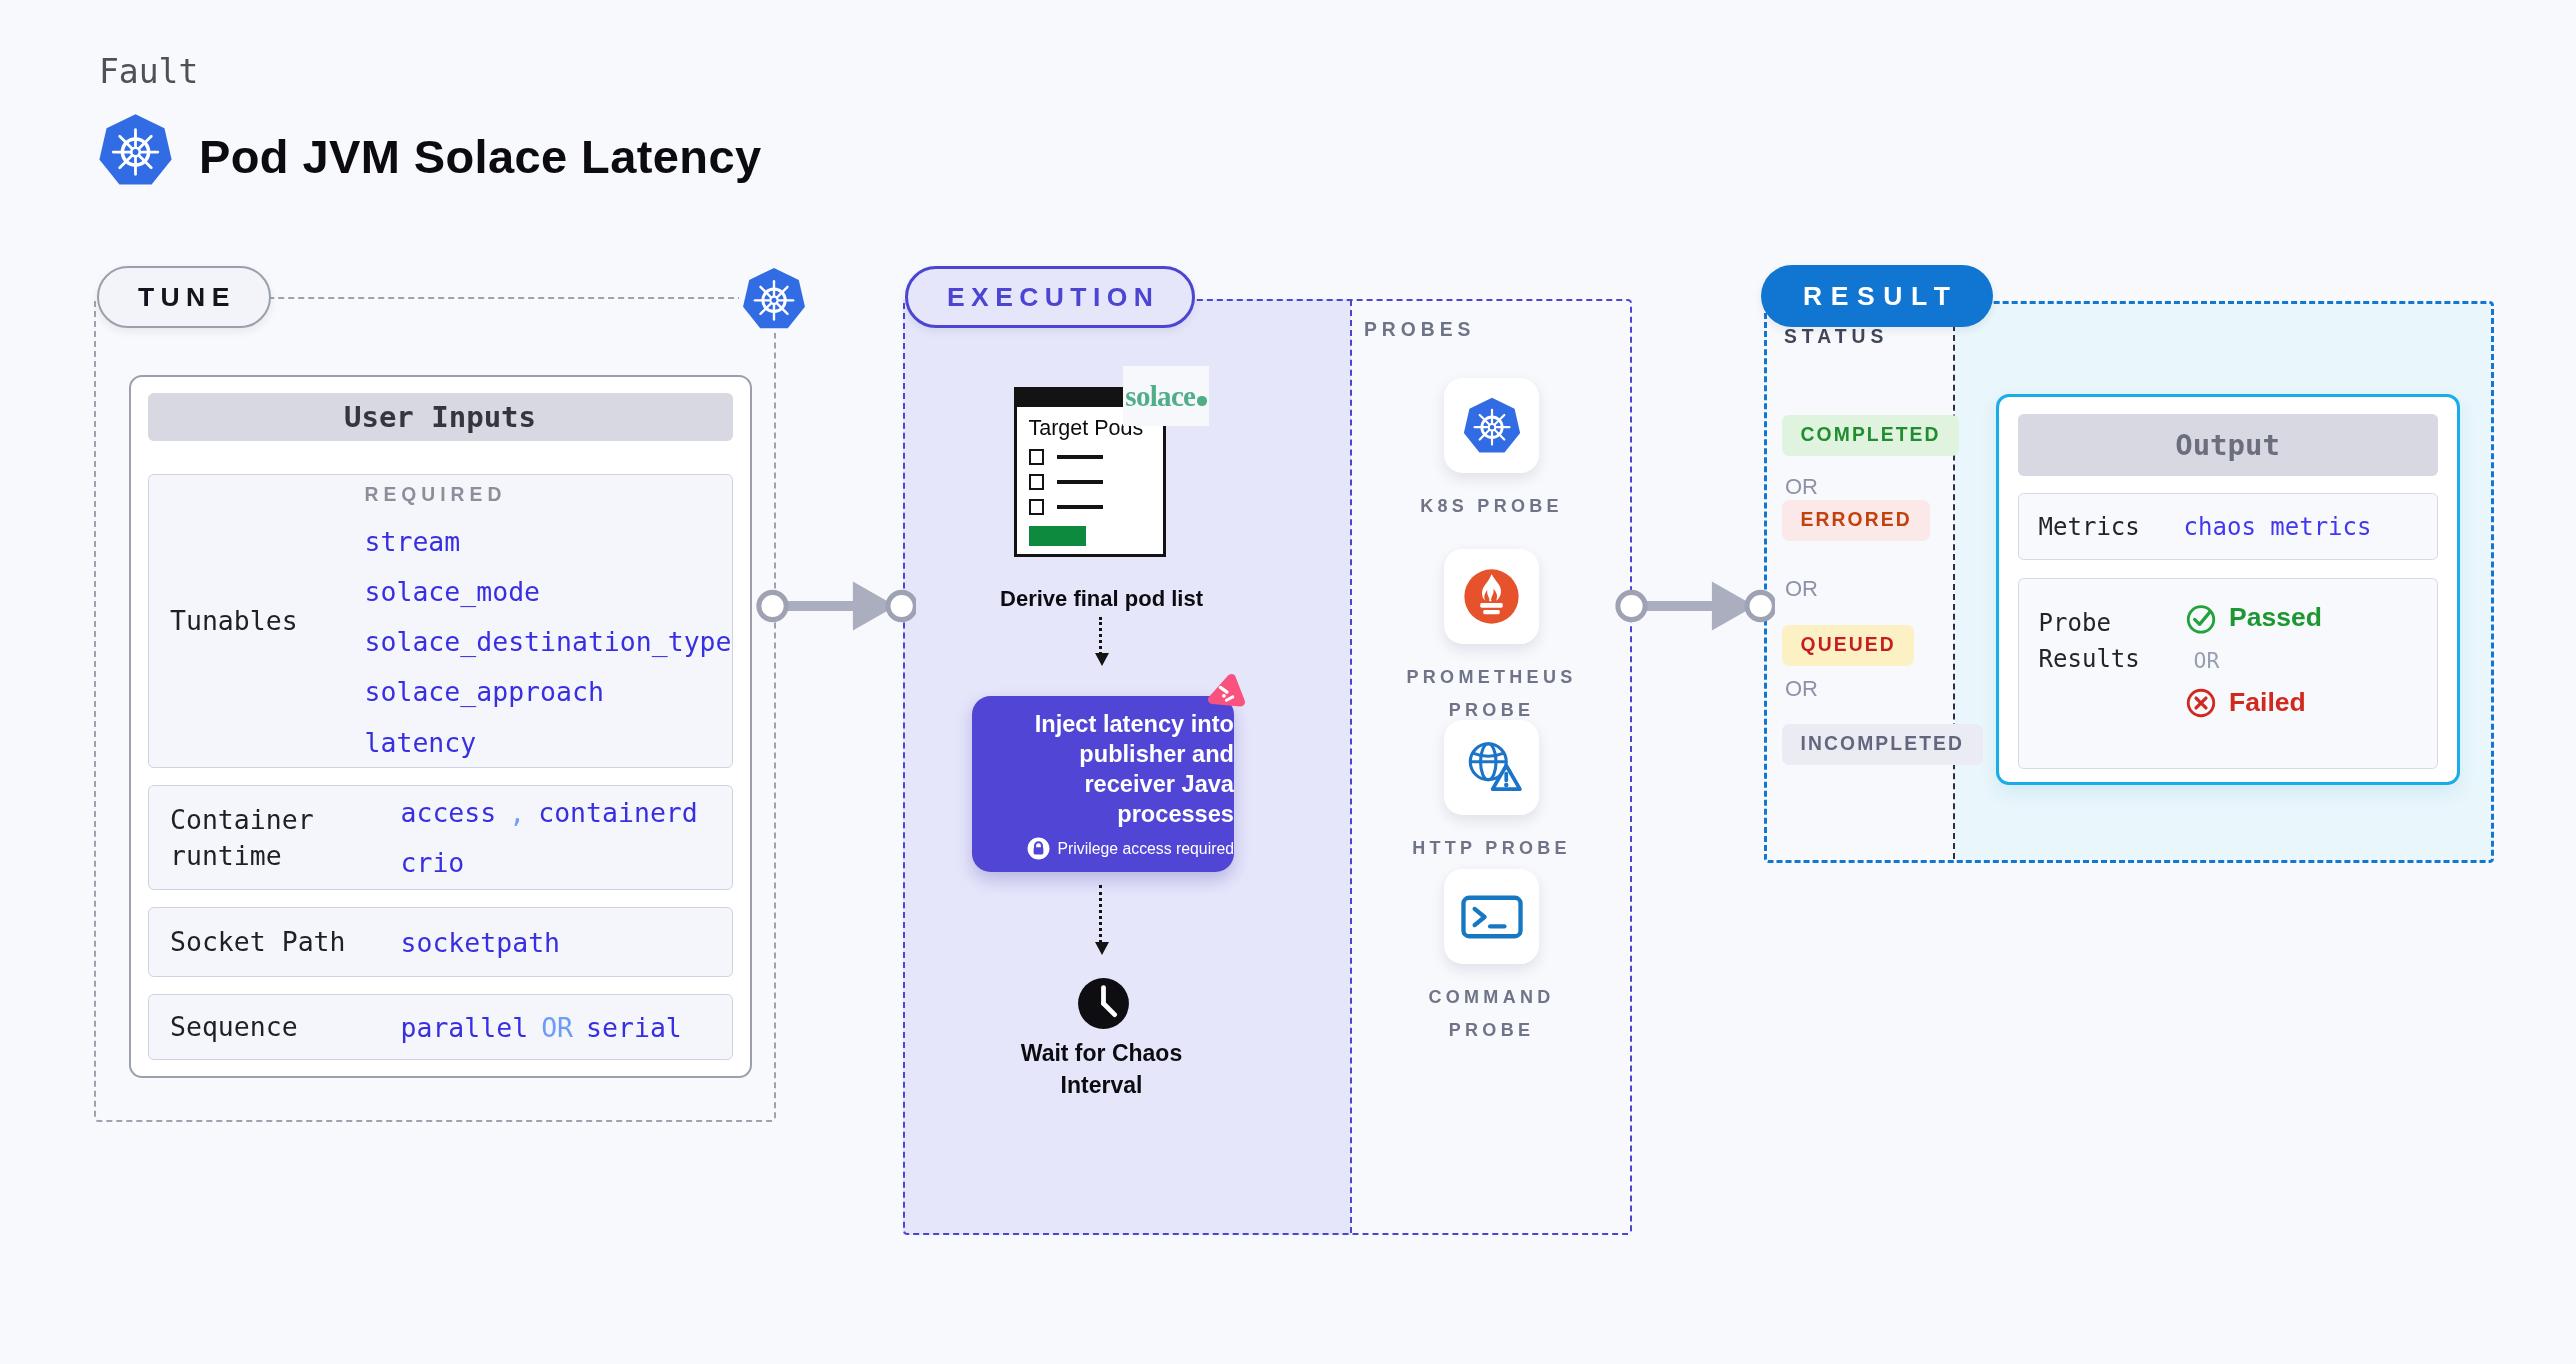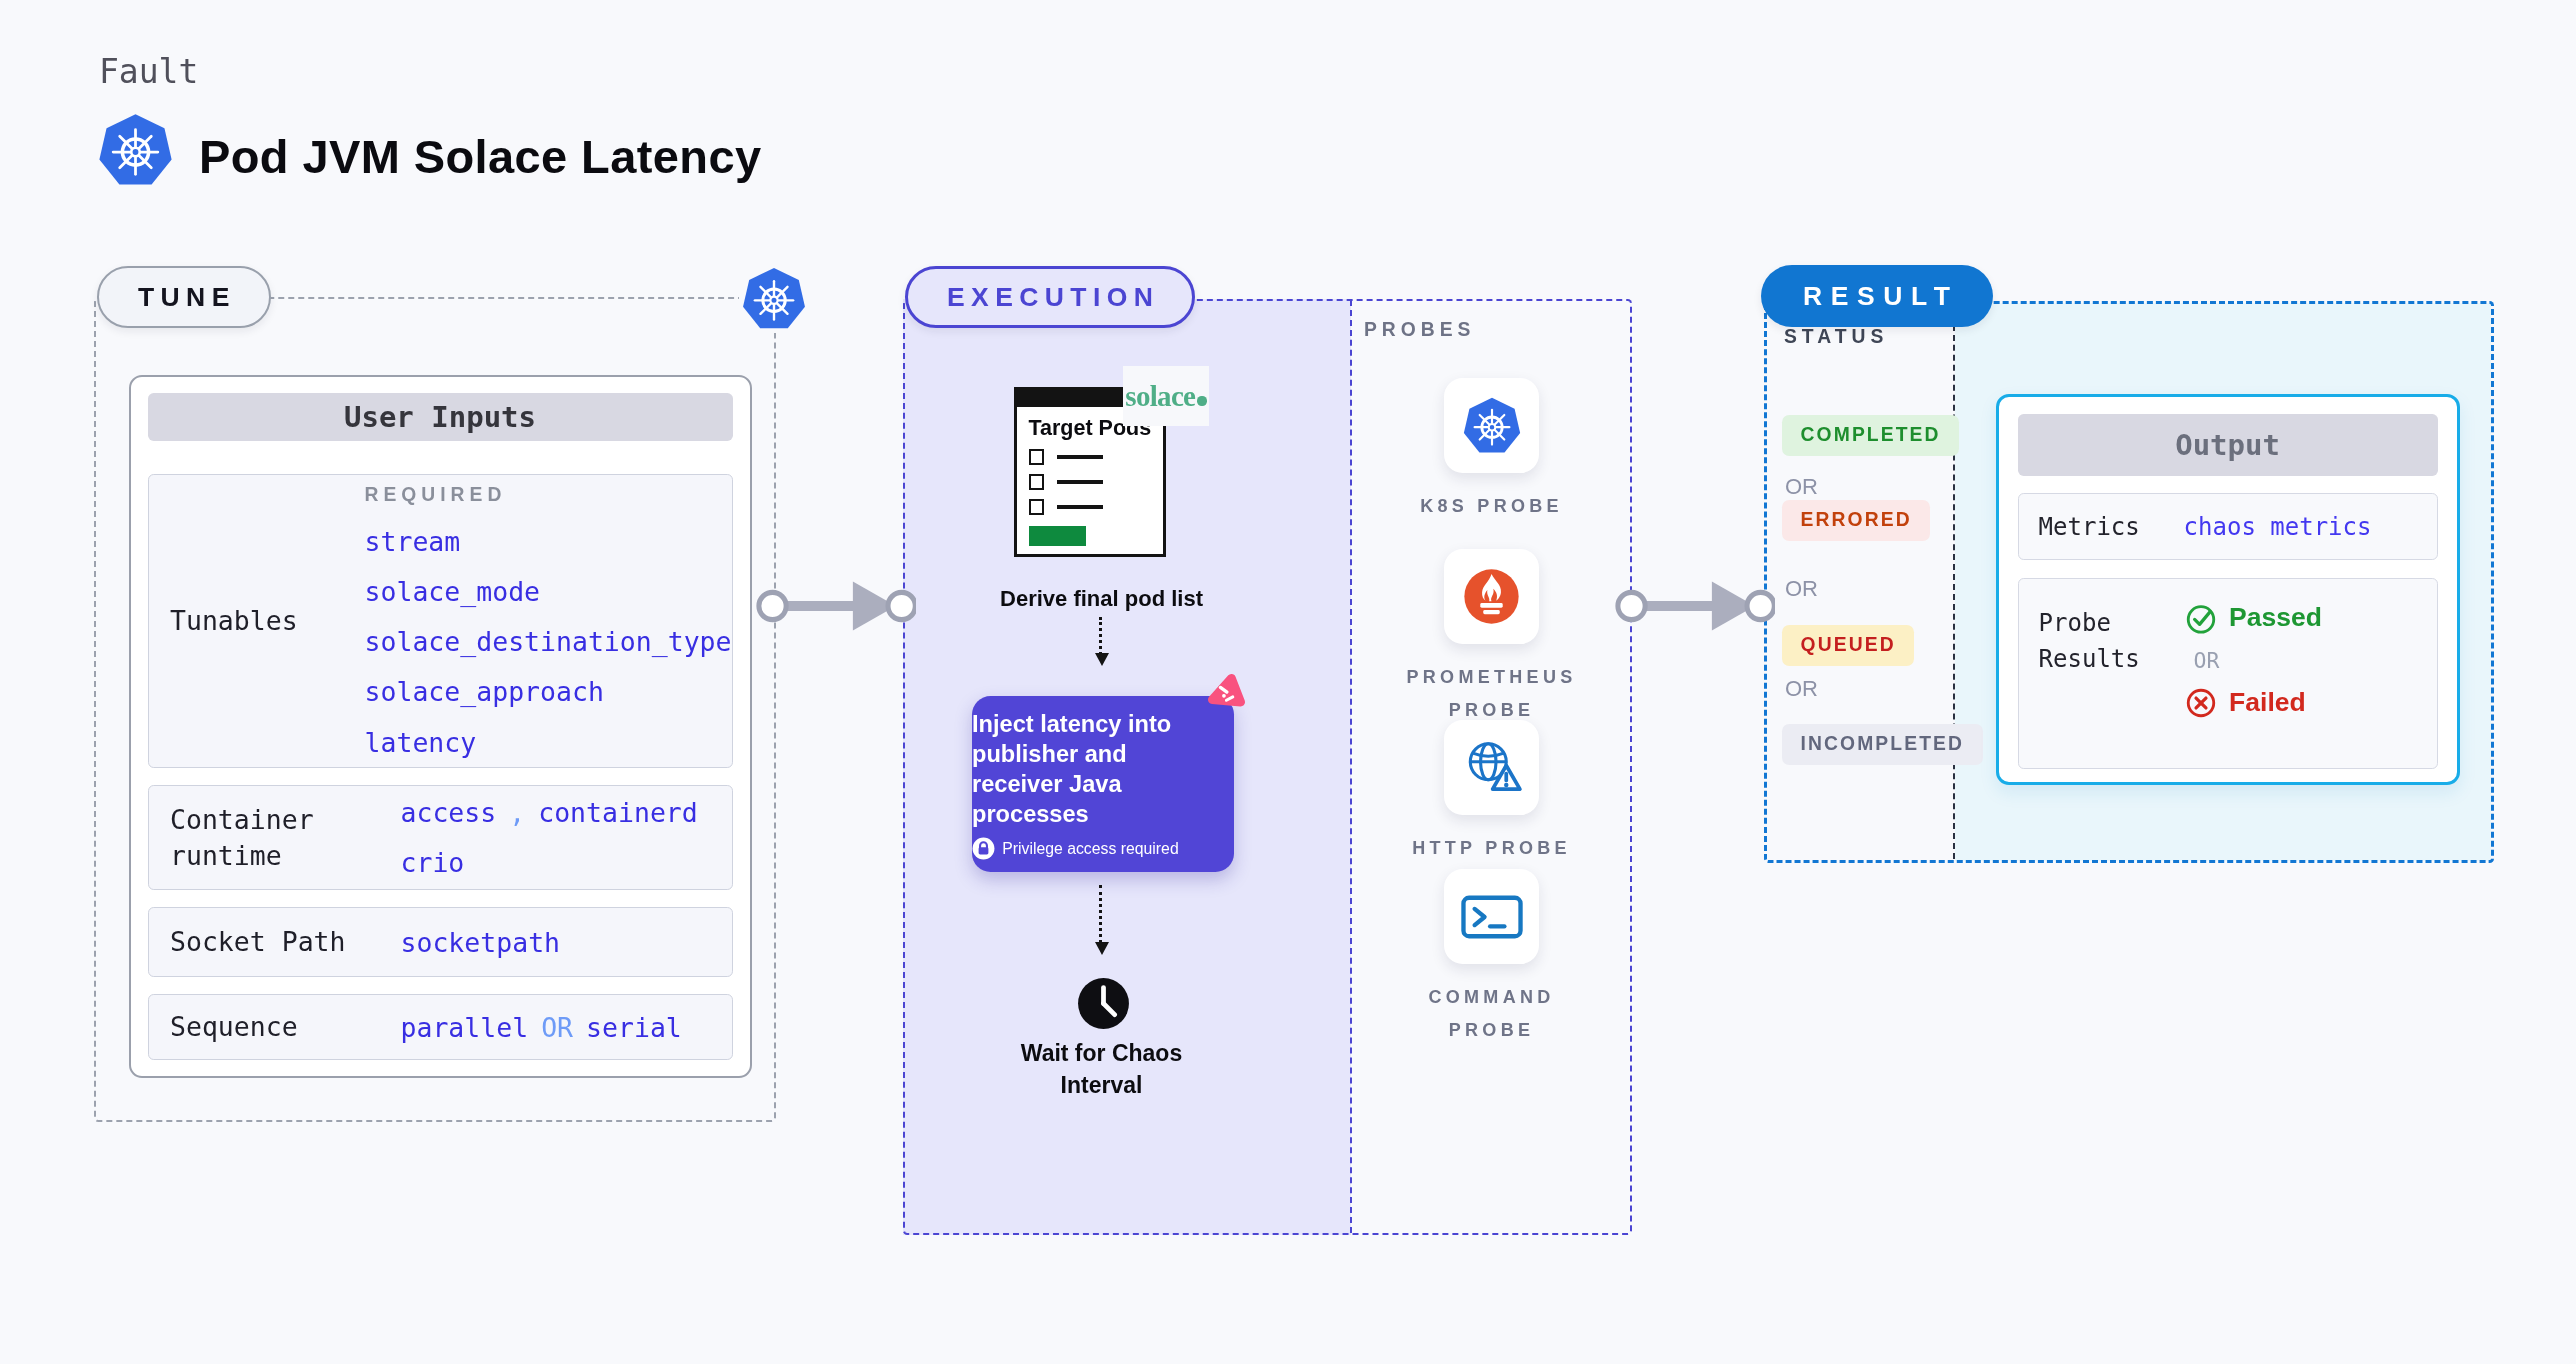--- a/index.html
+++ b/index.html
@@ -50,38 +50,38 @@
   .tvals{flex:1;display:flex;flex-direction:column;justify-content:center;gap:19.3px;font-family:var(--mono);font-size:26.5px;}
   .req{font-family:var(--sans);font-weight:600;font-size:19.3px;color:#8A8F9B;letter-spacing:5px;}
   .blue{color:#382EE2;text-decoration:none;}
   .lblue{color:#6E9BF7;}
   .vline{display:flex;gap:13px;align-items:baseline;}
 
   
   .twindow{position:absolute;left:1014px;top:387px;width:152px;height:170px;background:#fff;border:3.6px solid #131313;z-index:3;}
   .twindow .bar{height:17px;background:#131313;}
   .twindow .wbody{padding:8.6px 0 0 11.5px;}
-  .wtitle{font-weight:700;font-size:21.5px;line-height:1.12;color:#0C0C10;}
+  .wtitle{font-weight:400;font-size:21.5px;line-height:1.12;color:#0C0C10;}
   .chk{display:flex;align-items:center;margin-top:9.3px;}
   .chk .box{width:15.8px;height:15.8px;border:2.9px solid #131313;}
   .chk .line{width:46px;height:3.6px;background:#131313;margin-left:13px;}
   .greenbar{width:57px;height:19.3px;background:#0E8A3E;margin-top:11.5px;}
   .solace{position:absolute;left:1123px;top:366px;width:86px;height:60px;background:#F7F8FB;z-index:4;
           display:flex;align-items:center;justify-content:center;}
   .solace .stext{font-family:var(--serif);font-weight:700;font-size:29px;color:#4FAE87;letter-spacing:-0.7px;}
   .solace .sdot{width:9.3px;height:9.3px;border-radius:50%;background:#4FAE87;margin:10px 0 0 2.1px;}
   .step-label{position:absolute;z-index:3;text-align:center;font-weight:800;color:#0C0C10;}
   .derive{left:944px;top:586px;width:315px;font-size:22px;}
   .waitlbl{left:951px;top:1037px;width:301px;font-size:23px;line-height:1.4;}
   .dotarrow{position:absolute;width:0;border-left:3.6px dotted #141414;z-index:3;}
   .dotarrow:after{content:"";position:absolute;bottom:-13px;left:-7.2px;border:7.9px solid transparent;border-top:13px solid #141414;}
   .da1{left:1099px;top:617px;height:43px;}
   .da2{left:1099px;top:885px;height:64px;}
   .inject{position:absolute;left:972px;top:696px;width:262px;height:176px;background:#5145D6;border-radius:18.6px;z-index:3;
-          box-shadow:0 7.2px 17px rgba(50,40,160,.25);display:flex;flex-direction:column;align-items:flex-start;justify-content:center;padding-top:2.9px;}
+          box-shadow:0 7.2px 17px rgba(50,40,160,.25);display:flex;flex-direction:column;align-items:flex-end;justify-content:center;padding-top:2.9px;}
   .inject .iline{color:#fff;font-weight:700;font-size:23.6px;line-height:1.27;text-align:center;}
   .privrow{display:flex;align-items:center;gap:7.2px;margin-top:7.2px;}
   .privrow .ntext{color:#fff;font-size:15.8px;font-weight:400;}
   .pinkicon{position:absolute;left:1205px;top:673px;width:40px;height:40px;z-index:4;transform:rotate(-6deg);}
   .clockwrap{position:absolute;left:1077px;top:977px;width:53px;height:53px;z-index:3;}
 
   
   .probes-heading{position:absolute;left:1364px;top:319px;font-weight:700;font-size:19.3px;color:#6E7386;letter-spacing:5px;z-index:3;}
   .probe{position:absolute;left:1384px;width:215px;display:flex;flex-direction:column;align-items:center;z-index:3;}
   .probe .card{width:95px;height:95px;border-radius:18.6px;background:#fff;box-shadow:0 5.7px 14.3px rgba(30,34,70,.10);

